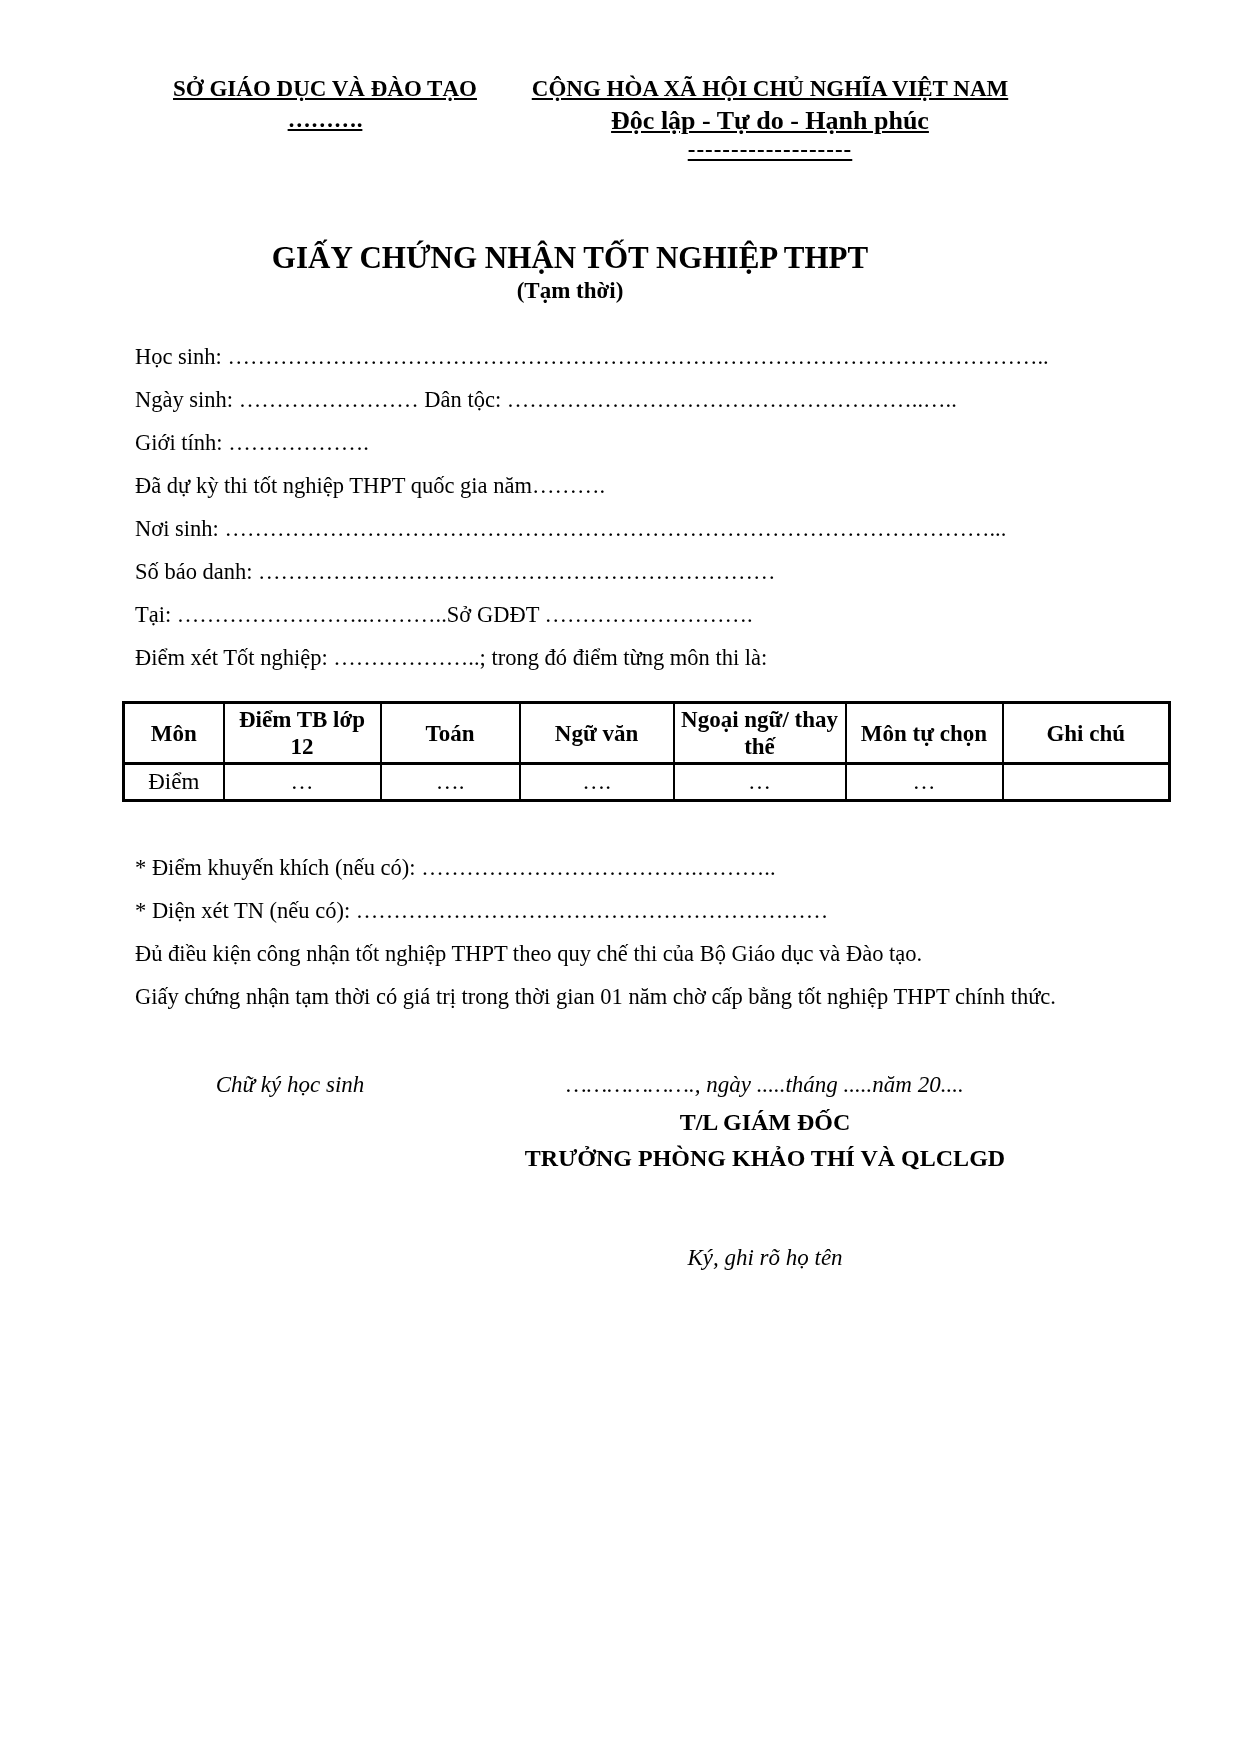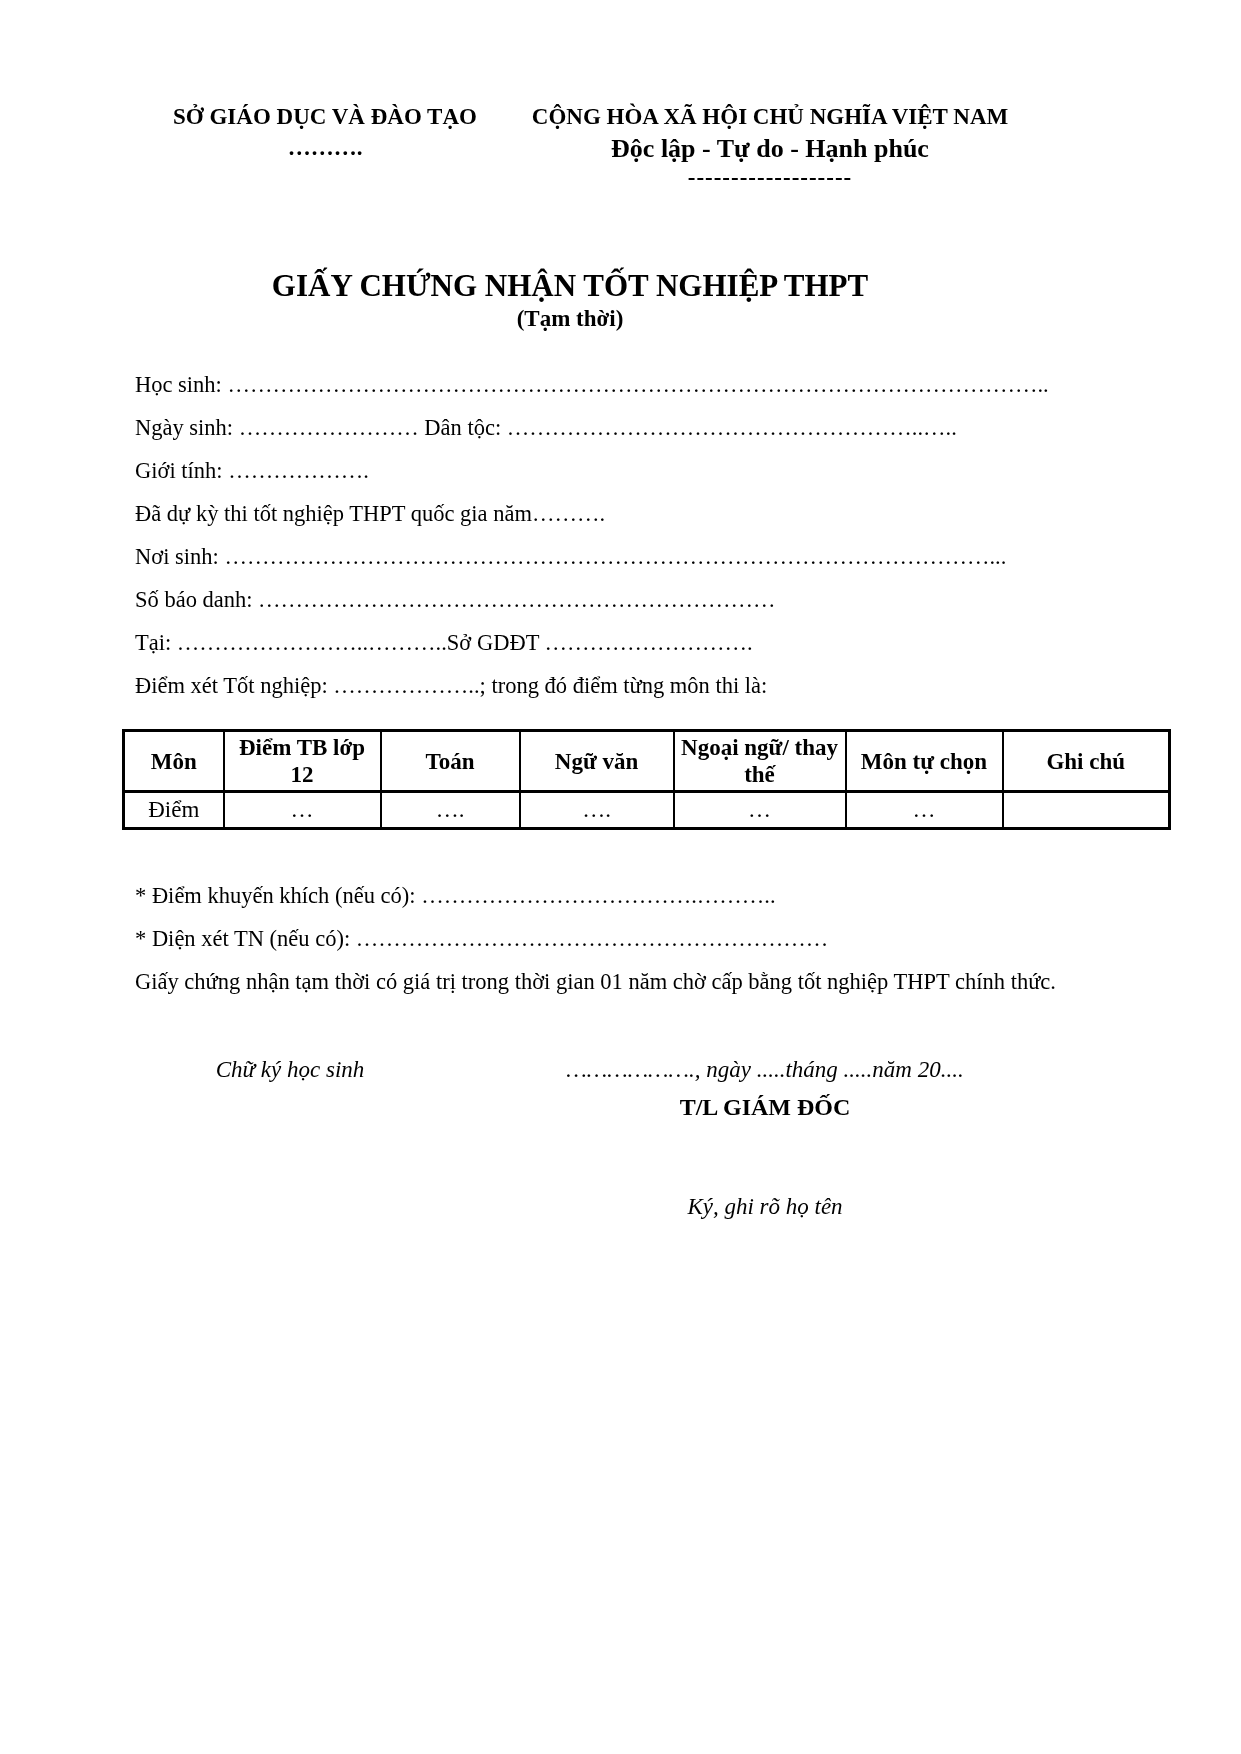--- a/index.html
+++ b/index.html
@@ -6,21 +6,21 @@
   html, body { background: #ffffff; }
   .page {
     position: relative;
     width: 1241px;
     height: 1754px;
     background: #ffffff;
     color: #000000;
     font-family: "Liberation Serif", "DejaVu Serif", serif;
     overflow: hidden;
   }
-  .header { display: flex; padding-top: 102px; padding-left: 150px; }
+  .header { display: flex; padding-top: 74px; padding-left: 150px; text-decoration: underline; }
   .header-left { width: 350px; text-align: center; }
   .org-name { font-weight: bold; font-size: 23px; line-height: 30px; }
   .org-dots { font-weight: bold; font-size: 23px; line-height: 32px; }
   .header-right { width: 480px; margin-left: 30px; text-align: center; }
   .country-line { font-weight: bold; font-size: 23px; line-height: 30px; }
   .motto-line { font-weight: bold; font-size: 26px; line-height: 33px; }
   .sep-line { font-weight: bold; font-size: 23px; line-height: 26px; letter-spacing: 1px; }
 
   .title { margin-top: 76px; width: 1140px; text-align: center; font-weight: bold; font-size: 31px; line-height: 38px; font-family: Liberation Serif, serif; }
   .subtitle { width: 1140px; text-align: center; font-weight: bold; font-size: 23px; line-height: 28px; }
@@ -112,25 +112,27 @@
         <td>…</td>
         <td>…</td>
         <td></td>
       </tr>
     </tbody>
   </table>
 
   <div class="notes">
     <div class="note">* Điểm khuyến khích (nếu có): ……………………………….………..</div>
     <div class="note">* Diện xét TN (nếu có): ………………………………………………………</div>
+    <div class="note">Đủ điều kiện công nhận tốt nghiệp THPT theo quy chế thi của Bộ Giáo dục và Đào tạo.</div>
     <div class="note">Giấy chứng nhận tạm thời có giá trị trong thời gian 01 năm chờ cấp bằng tốt nghiệp THPT chính thức.</div>
   </div>
 
   <div class="sig">
     <div class="sig-left">Chữ ký học sinh</div>
     <div class="sig-right">
       <div class="date-line">………………., ngày .....tháng .....năm 20....</div>
       <div class="authority">T/L GIÁM ĐỐC</div>
+      <div class="signer">TRƯỞNG PHÒNG KHẢO THÍ VÀ QLCLGD</div>
       <div class="sign-note">Ký, ghi rõ họ tên</div>
     </div>
   </div>
 
 </div>
 
 </body></html>

